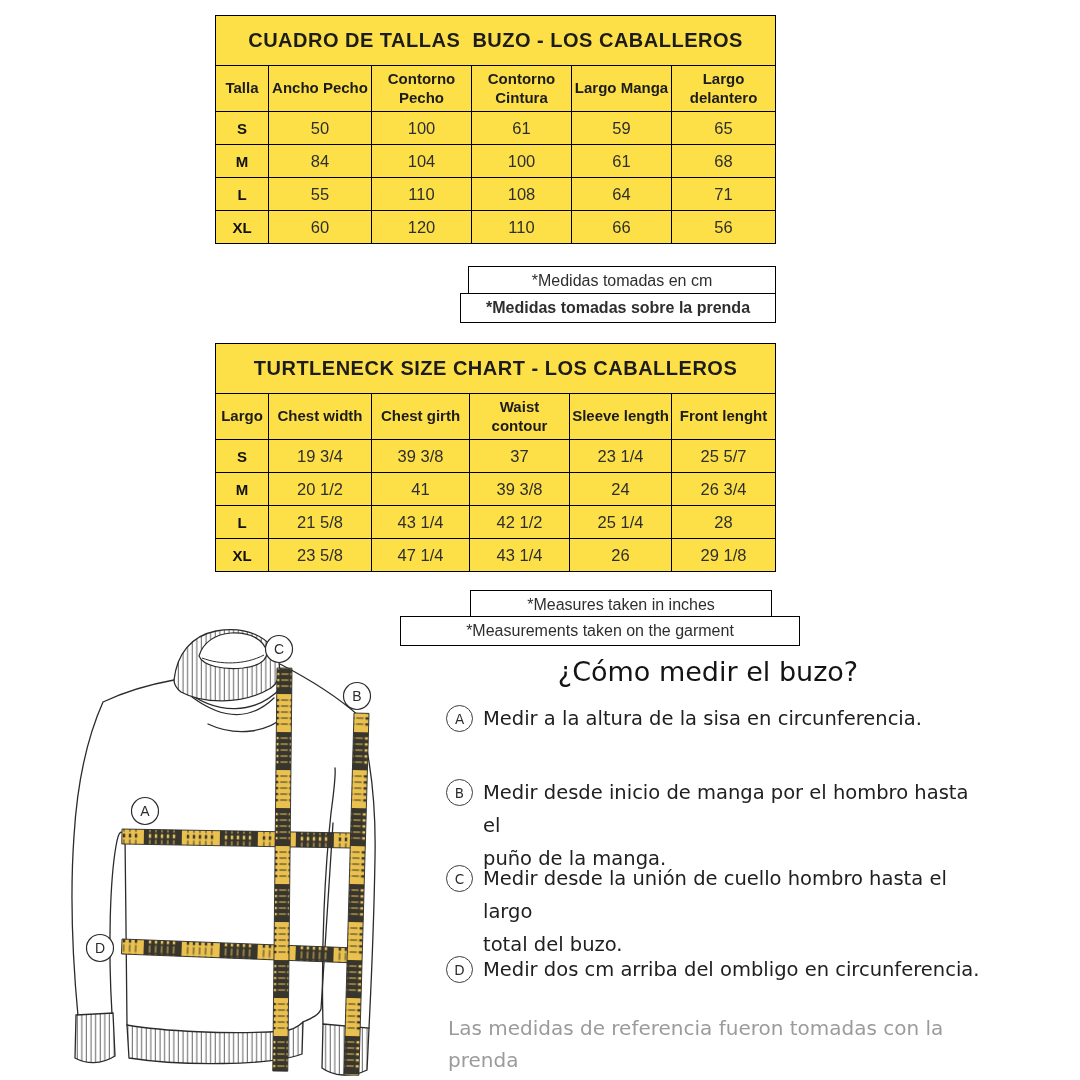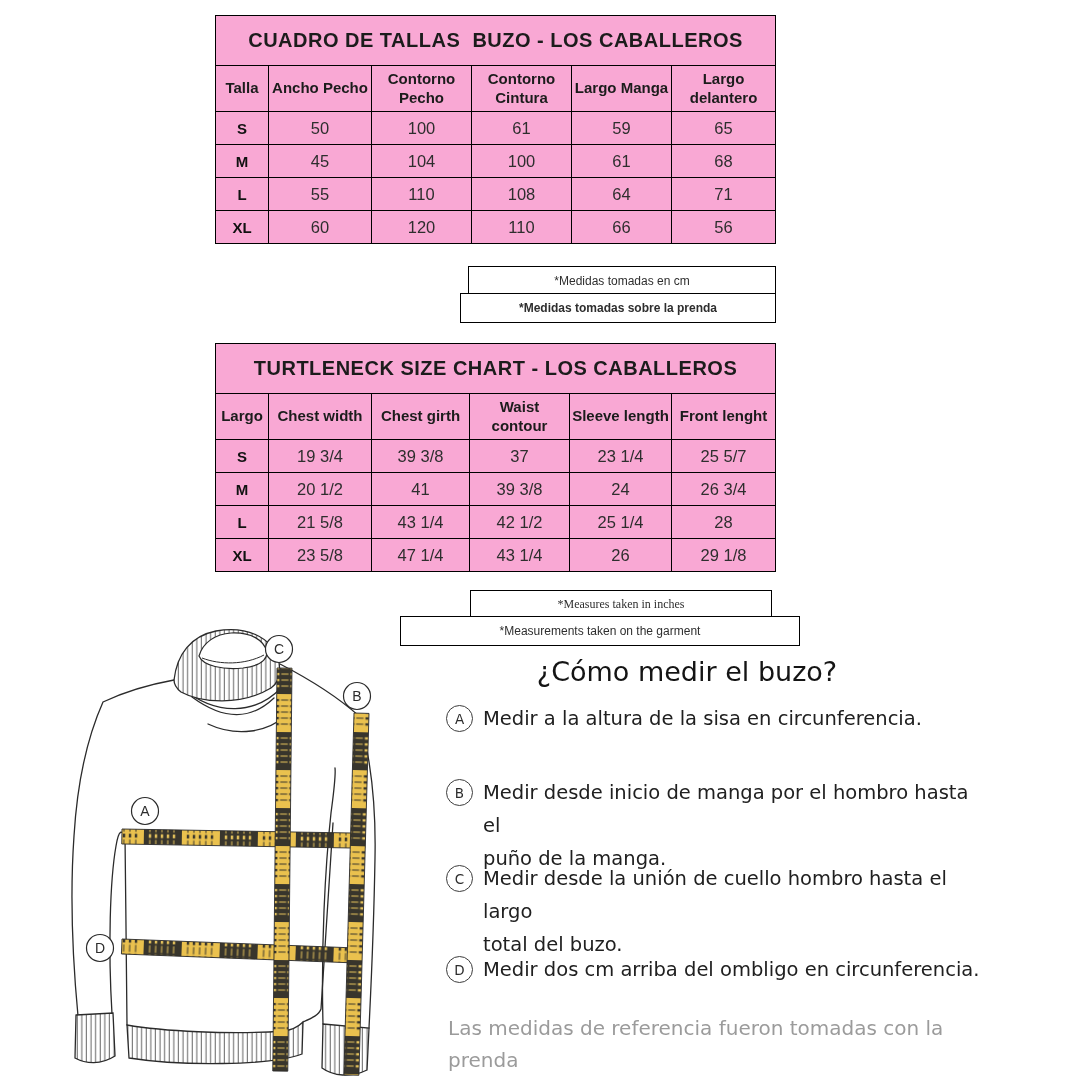--- a/index.html
+++ b/index.html
@@ -3,39 +3,39 @@
 <meta charset="utf-8">
 <style>
   html,body{margin:0;padding:0;}
   body{
     width:1080px;height:1080px;background:#ffffff;position:relative;
     font-family:"Liberation Sans", sans-serif;color:#1c1c1c;overflow:hidden;
   }
   .abs{position:absolute;}
 
   
-  table.size{border-collapse:collapse;table-layout:fixed;background:#f9a8d4;}
+  table.size{border-collapse:collapse;table-layout:fixed;background:#fde047;}
   table.size th, table.size td{
     border:1.8px solid #000;padding:0 2px;text-align:center;vertical-align:middle;
   }
   .tbl-title{
     font-size:20px;font-weight:bold;letter-spacing:.5px;height:49px;white-space:pre;
   }
   .tbl-head th{font-size:15px;font-weight:bold;height:45px;line-height:1.25;}
   .tbl-row td{font-size:16.5px;height:32px;color:#2e2e2e;}
   .tbl-row td.size-col{font-weight:bold;color:#111;font-size:15px;}
 
   .note-box{
     position:absolute;border:1.8px solid #000;display:flex;align-items:center;
-    justify-content:center;font-size:12px;color:#2e2e2e;background:#fff;
+    justify-content:center;font-size:16px;color:#2e2e2e;background:#fff;
   }
 
   
   .guide-title{
-    position:absolute;left:431px;top:656px;width:512px;text-align:center;
+    position:absolute;left:452px;top:656px;width:512px;text-align:center;
     font-family:"DejaVu Sans", sans-serif;font-size:27px;font-weight:500;color:#141414;
   }
   .guide-item{
     position:absolute;left:446px;display:flex;align-items:flex-start;gap:10px;width:545px;
     font-family:"DejaVu Sans", sans-serif;
   }
   .letter-badge{
     flex:0 0 auto;width:25px;height:25px;border:1.4px solid #3d3d3d;border-radius:50%;
     display:flex;align-items:center;justify-content:center;font-size:13.5px;color:#2c2c2c;
     margin-top:3px;background:#fff;
@@ -76,21 +76,21 @@
   <tr class="tbl-row">
     <td class="size-col">S</td>
     <td>50</td>
     <td>100</td>
     <td>61</td>
     <td>59</td>
     <td>65</td>
   </tr>
   <tr class="tbl-row">
     <td class="size-col">M</td>
-    <td>45</td>
+    <td>84</td>
     <td>104</td>
     <td>100</td>
     <td>61</td>
     <td>68</td>
   </tr>
   <tr class="tbl-row">
     <td class="size-col">L</td>
     <td>55</td>
     <td>110</td>
     <td>108</td>
@@ -160,21 +160,21 @@
     <td class="size-col">XL</td>
     <td>23 5/8</td>
     <td>47 1/4</td>
     <td>43 1/4</td>
     <td>26</td>
     <td>29 1/8</td>
   </tr>
 </tbody>
   </table>
 
-<div class="note-box" style="left:470px;top:590px;width:300px;height:27px;font-family:Liberation Serif, serif;">*Measures taken in inches</div>
+<div class="note-box" style="left:470px;top:590px;width:300px;height:27px;">*Measures taken in inches</div>
 <div class="note-box" style="left:372px;top:616px;width:398px;height:28px;margin-left:28px;">*Measurements taken on the garment</div>
 
 <svg class="abs" style="left:30px;top:618px;" width="420" height="462" viewBox="0 0 420 462">
   <defs>
     <pattern id="rib" width="4.6" height="8" patternUnits="userSpaceOnUse">
       <rect width="4.6" height="8" fill="#ffffff"></rect>
       <line x1="1.2" y1="0" x2="1.2" y2="8" stroke="#4a4a4a" stroke-width="0.9"></line>
     </pattern>
     <pattern id="tapeH" width="76" height="15" patternUnits="userSpaceOnUse">
       <rect width="38" height="15" fill="#eac14e"></rect>

